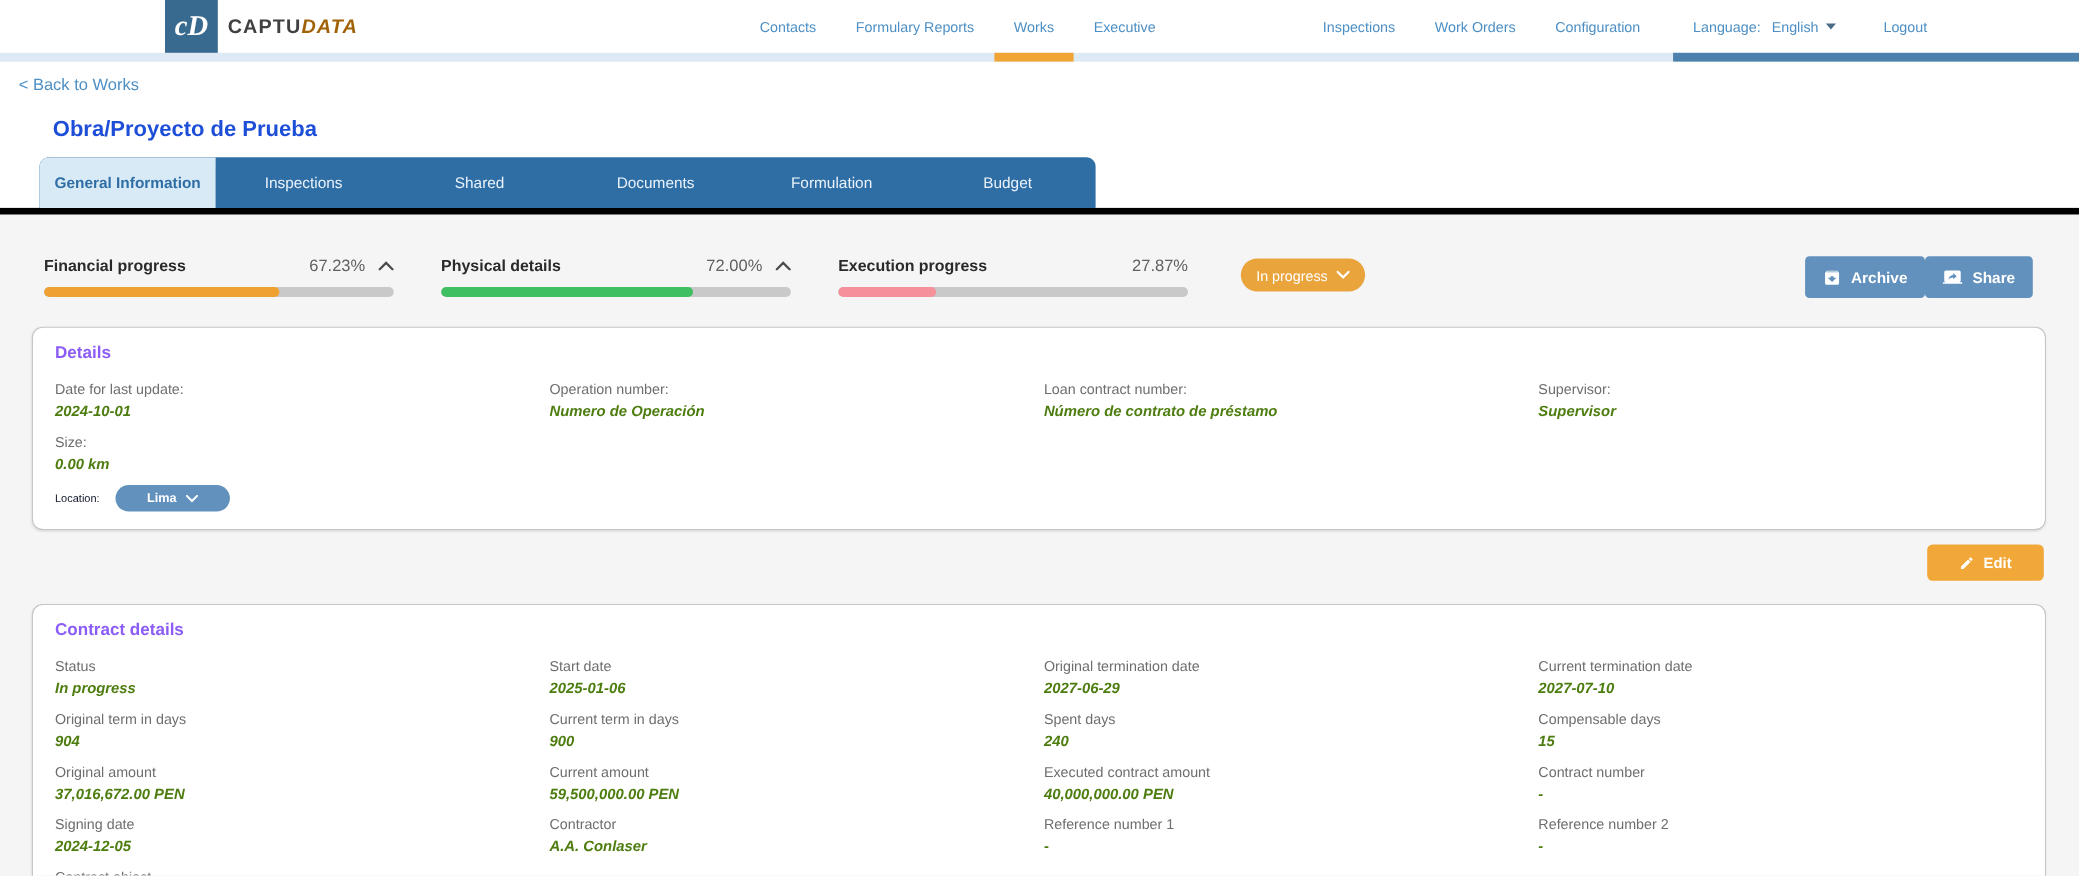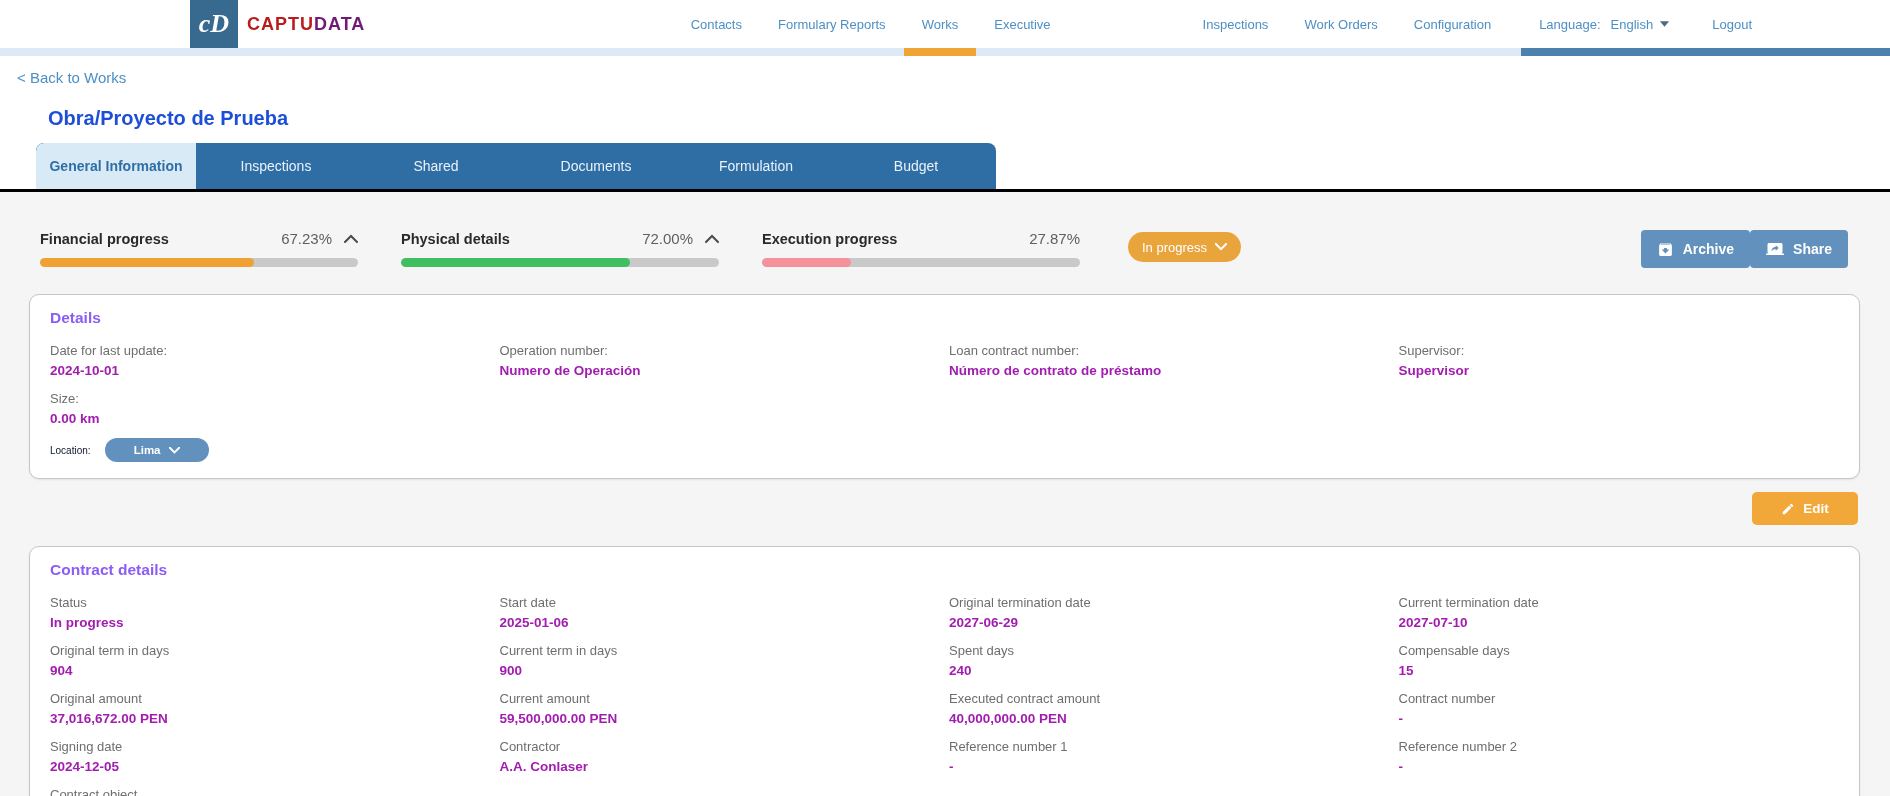--- a/index.html
+++ b/index.html
@@ -4,43 +4,43 @@
 <style>
   * { margin:0; padding:0; box-sizing:border-box; }
   html,body { width:1890px; height:796px; overflow:hidden; }
   body { font-family:"Liberation Sans", sans-serif; background:#f5f5f6; }
 
   
   .header { position:relative; height:56px; background:#ffffff; z-index:5; }
   .header-top { position:relative; display:flex; align-items:stretch; height:48px; z-index:2; }
   .logo { display:flex; align-items:center; margin-left:150px; cursor:pointer; }
   .logo-mark { width:48px; height:48px; background:#38698e; color:#fff; display:flex; align-items:center; justify-content:center;
-               font-family:"Liberation Serif", serif; font-style:italic; font-size:26px; font-weight:600;margin-left:40px; }
+               font-family:"Liberation Serif", serif; font-style:italic; font-size:26px; font-weight:600; }
   .logo-text { margin-left:9px; font-size:18px; font-weight:bold; letter-spacing:1px; }
-  .brand-blue { color:#b91c1c; }
-  .brand-orange { color:#701a75; }
+  .brand-blue { color:#404040; }
+  .brand-orange { color:#a16207;font-style:italic; }
 
   .nav { margin-left:auto; display:flex; align-items:stretch; font-size:13px; color:#4d8fc4;gap:12px; }
   .nav-group { display:flex; align-items:stretch; }
   .nav-mid { margin-left:104px; }
   .nav-item { position:relative; display:flex; align-items:center; padding:0 18px; cursor:pointer; white-space:nowrap; }
   .nav-item.active::after { content:""; position:absolute; left:0; right:0; bottom:-8px; height:8px; background:#f0a434; z-index:3; }
   .nav-right { position:relative; display:flex; align-items:center; padding-left:18px; padding-right:138px; gap:6px; }
   .nav-right::after { content:""; position:absolute; left:0; right:0; bottom:-8px; height:8px; background:#4c80ad; z-index:3; }
   .lang-label { color:#4d8fc4; }
   .lang-value { color:#4d8fc4; margin-left:4px; cursor:pointer; display:flex; align-items:center; gap:6px; }
   .logout { margin-left:36px; cursor:pointer; }
   .header-strip { position:absolute; left:0; right:0; bottom:0; height:8px; background:#ddeaf6; z-index:1; }
 
   
   .page-top { background:#fff; }
   .back-link { display:inline-block; margin:13px 0 0 17px; font-size:15px; color:#4d8fc4; cursor:pointer; text-decoration:none; }
   .page-title { margin:20px 0 0 48px; font-size:20px; font-weight:bold; color:#1d4ed8; }
 
-  .tabbar-row { margin-top:13px; border-bottom:3px solid #000000; }
+  .tabbar-row { margin-top:13px; border-bottom:6px solid #000000; }
   .tabbar { margin-left:36px; width:960px; height:46px; display:flex; background:#2f6ea5; border-radius:8px 8px 0 0; overflow:hidden; }
   .tab { width:160px; display:flex; align-items:center; justify-content:center; font-size:14px; color:#e9f2fa; cursor:pointer; }
   .tab.active { background:#d9eaf7; color:#2f6ea5; font-weight:bold; border-radius:8px 0 0 0; }
 
   
   .progress-row { display:flex; align-items:flex-start; margin:38px 42px 0 40px; }
   .progress-group { width:318px; margin-right:43px; }
   .pg-head { display:flex; align-items:center; justify-content:space-between; margin-bottom:11px; }
   .pg-label { font-size:14.5px; font-weight:bold; color:#2a2a2a; }
   .pg-right { display:flex; align-items:center; gap:12px; }
@@ -57,21 +57,21 @@
               font-size:14px; display:flex; align-items:center; gap:9px; cursor:pointer; font-family:inherit; }
 
   
   .card { background:#fff; border:1px solid #c6c6c6; border-radius:10px; margin:0 30px 0 29px; padding:14px 20px 16px 11px;
           box-shadow:0 1px 2px rgba(0,0,0,0.08); }
   .card-title { font-size:15.5px; font-weight:bold; color:#8b5cf6; margin-left:9px; margin-bottom:16px; }
   .details-card { margin-top:26px; min-height:179px; }
   .field-grid { display:grid; grid-template-columns:repeat(4,1fr); row-gap:13px; }
   .field { padding-left:9px; }
   .f-label { font-size:13px; color:#6e6e6e; margin-bottom:5px; }
-  .f-value { font-size:13.5px; font-weight:bold; color:#a21caf; min-height:15px; }
+  .f-value { font-size:13.5px; font-weight:bold; color:#4d7c0f; min-height:15px;font-style:italic; }
   .location-row { display:flex; align-items:center; gap:14px; margin-top:12px; padding-left:9px; }
   .location-label { font-size:10px; color:#0f172a; }
   .location-pill { min-width:104px; height:24px; background:#6191bc; border-radius:12px; color:#fff; font-size:11.5px; font-weight:bold;
                    display:flex; align-items:center; justify-content:center; gap:8px; cursor:pointer; }
 
   .edit-row { display:flex; justify-content:flex-end; margin:13px 32px 0 0; }
   .btn-edit { height:33px; width:106px; background:#f2a838; border:none; border-radius:5px; color:#fff; font-weight:bold;
               font-size:13.5px; display:flex; align-items:center; justify-content:center; gap:8px; cursor:pointer; font-family:inherit; }
 
   .contract-card { margin-top:21px; min-height:400px; }

